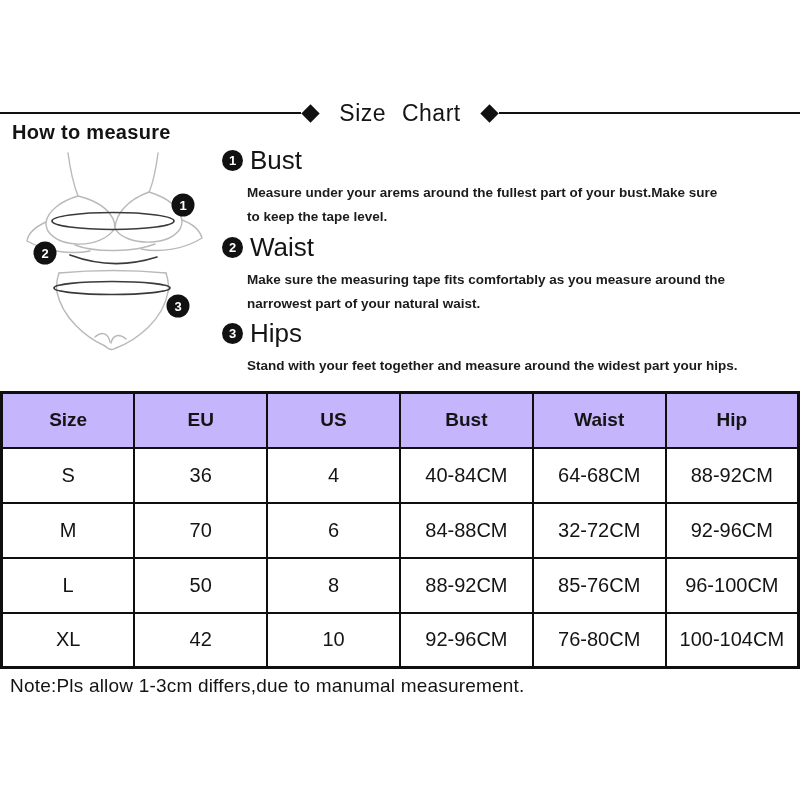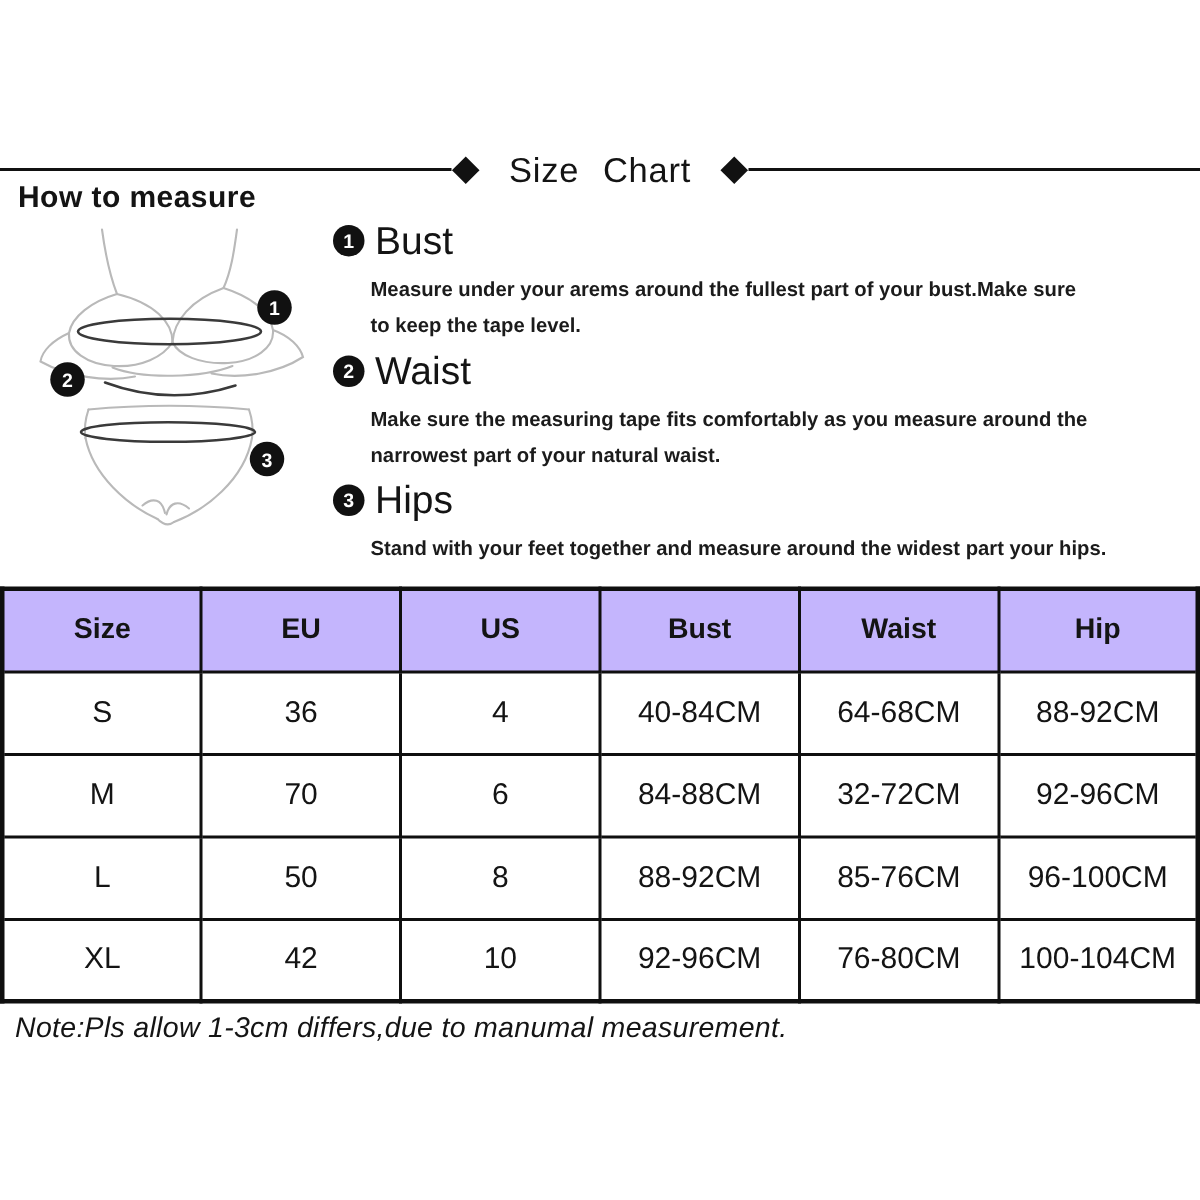--- a/index.html
+++ b/index.html
@@ -62,21 +62,21 @@
   table.size-table th, table.size-table td {
     border:2px solid #0f0f0f; text-align:center; vertical-align:middle;
     height:55px; font-size:19px; color:#141414;
   }
   table.size-table th { background:#c4b5fd; font-weight:bold; font-size:19px; }
   table.size-table td { background:#ffffff; font-weight:normal; font-size:20px; }
 
   
   .note {
     position:absolute; left:10px; top:675px;
-    font-size:19px; color:#141414; letter-spacing:0.2px;font-style:italic;
+    font-size:19px; color:#141414; letter-spacing:0.2px;
   }
 
   
   .garment { fill:none; stroke:#b9b9b9; stroke-width:1.4; stroke-linecap:round; }
   .tape    { fill:none; stroke:#3a3a3a; stroke-width:1.7; stroke-linecap:round; }
   .badge-c { fill:#111; }
   .badge-t { fill:#fff; font-size:13px; font-weight:bold; text-anchor:middle;
              font-family:"Liberation Sans", sans-serif; }
 </style>
 </head>

